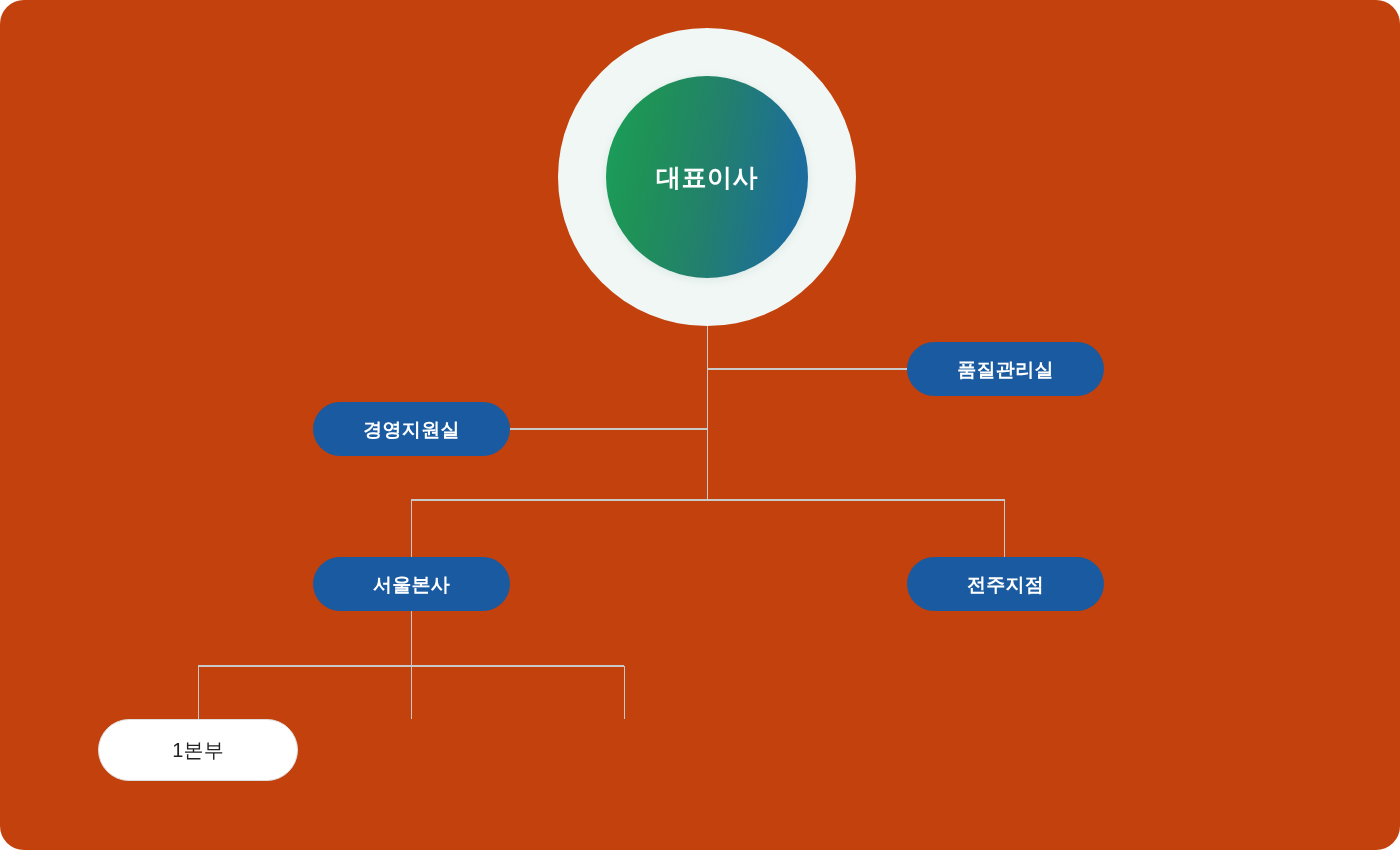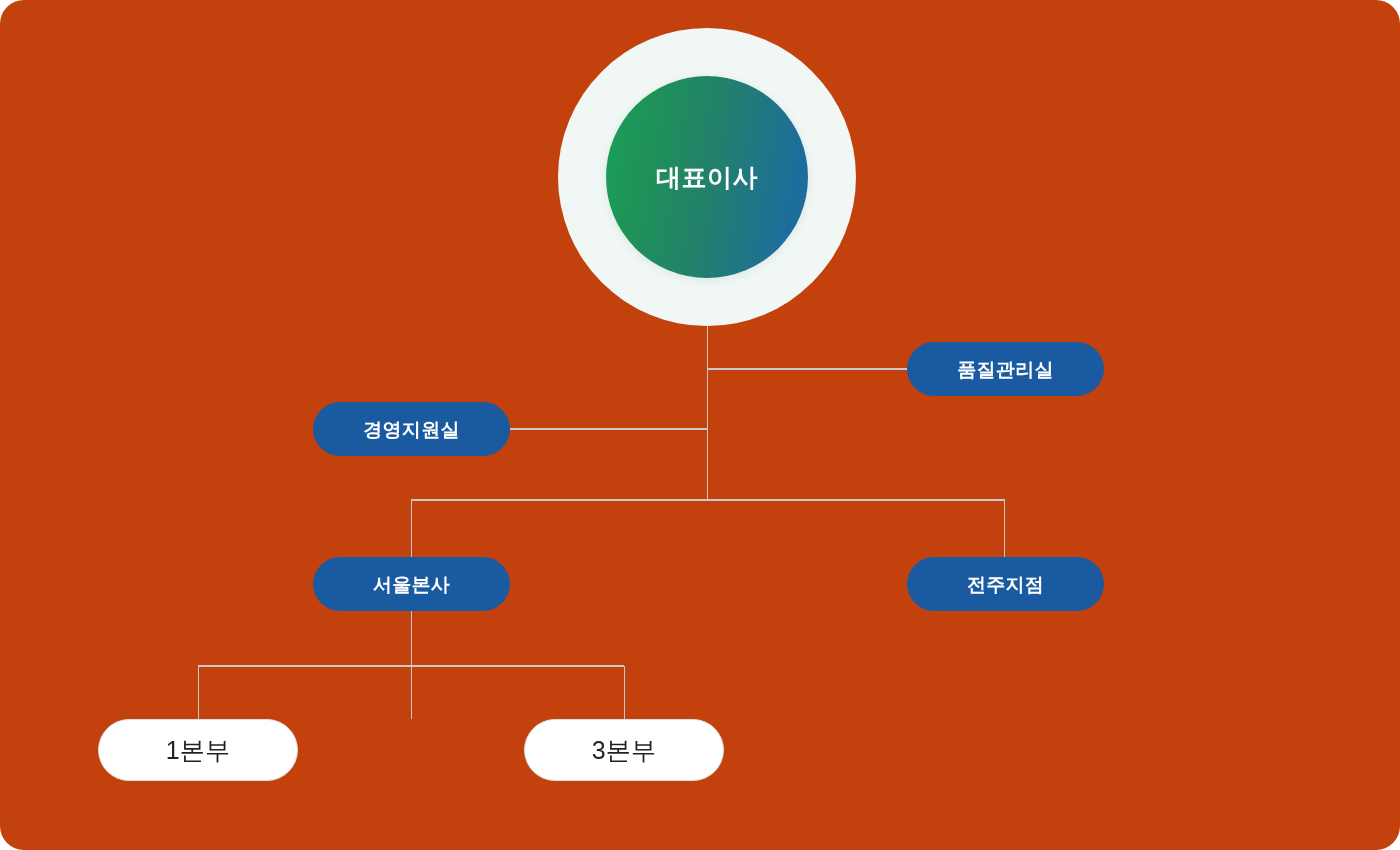--- a/index.html
+++ b/index.html
@@ -90,21 +90,21 @@
 
   
   .pill-outline {
     background: #ffffff;
     border: 1px solid #dddddd;
     height: 62px;
     border-radius: 31px;
   }
   .pill-outline .pill-label {
     color: #222222;
-    font-size: 25px;
+    font-size: 20px;
     font-weight: normal;
     letter-spacing: 0.2px;
     line-height: 1;
     user-select: none;
   }
 
   
   #node-quality        { left: 907px; top: 342px; width: 197px; }
   #node-mgmt-support   { left: 313px; top: 402px; width: 197px; }
   #node-seoul-hq       { left: 313px; top: 557px; width: 197px; }
@@ -160,17 +160,14 @@
 
   <div class="pill pill-solid" id="node-jeonju-branch">
     <span class="pill-label">전주지점</span>
   </div>
 
   <div class="pill pill-outline" id="node-div-1">
     <span class="pill-label">1본부</span>
   </div>
 
 
-  <div class="pill pill-outline" id="node-div-3">
-    <span class="pill-label">3본부</span>
-  </div>
 
 </div>
 
 </body></html>

